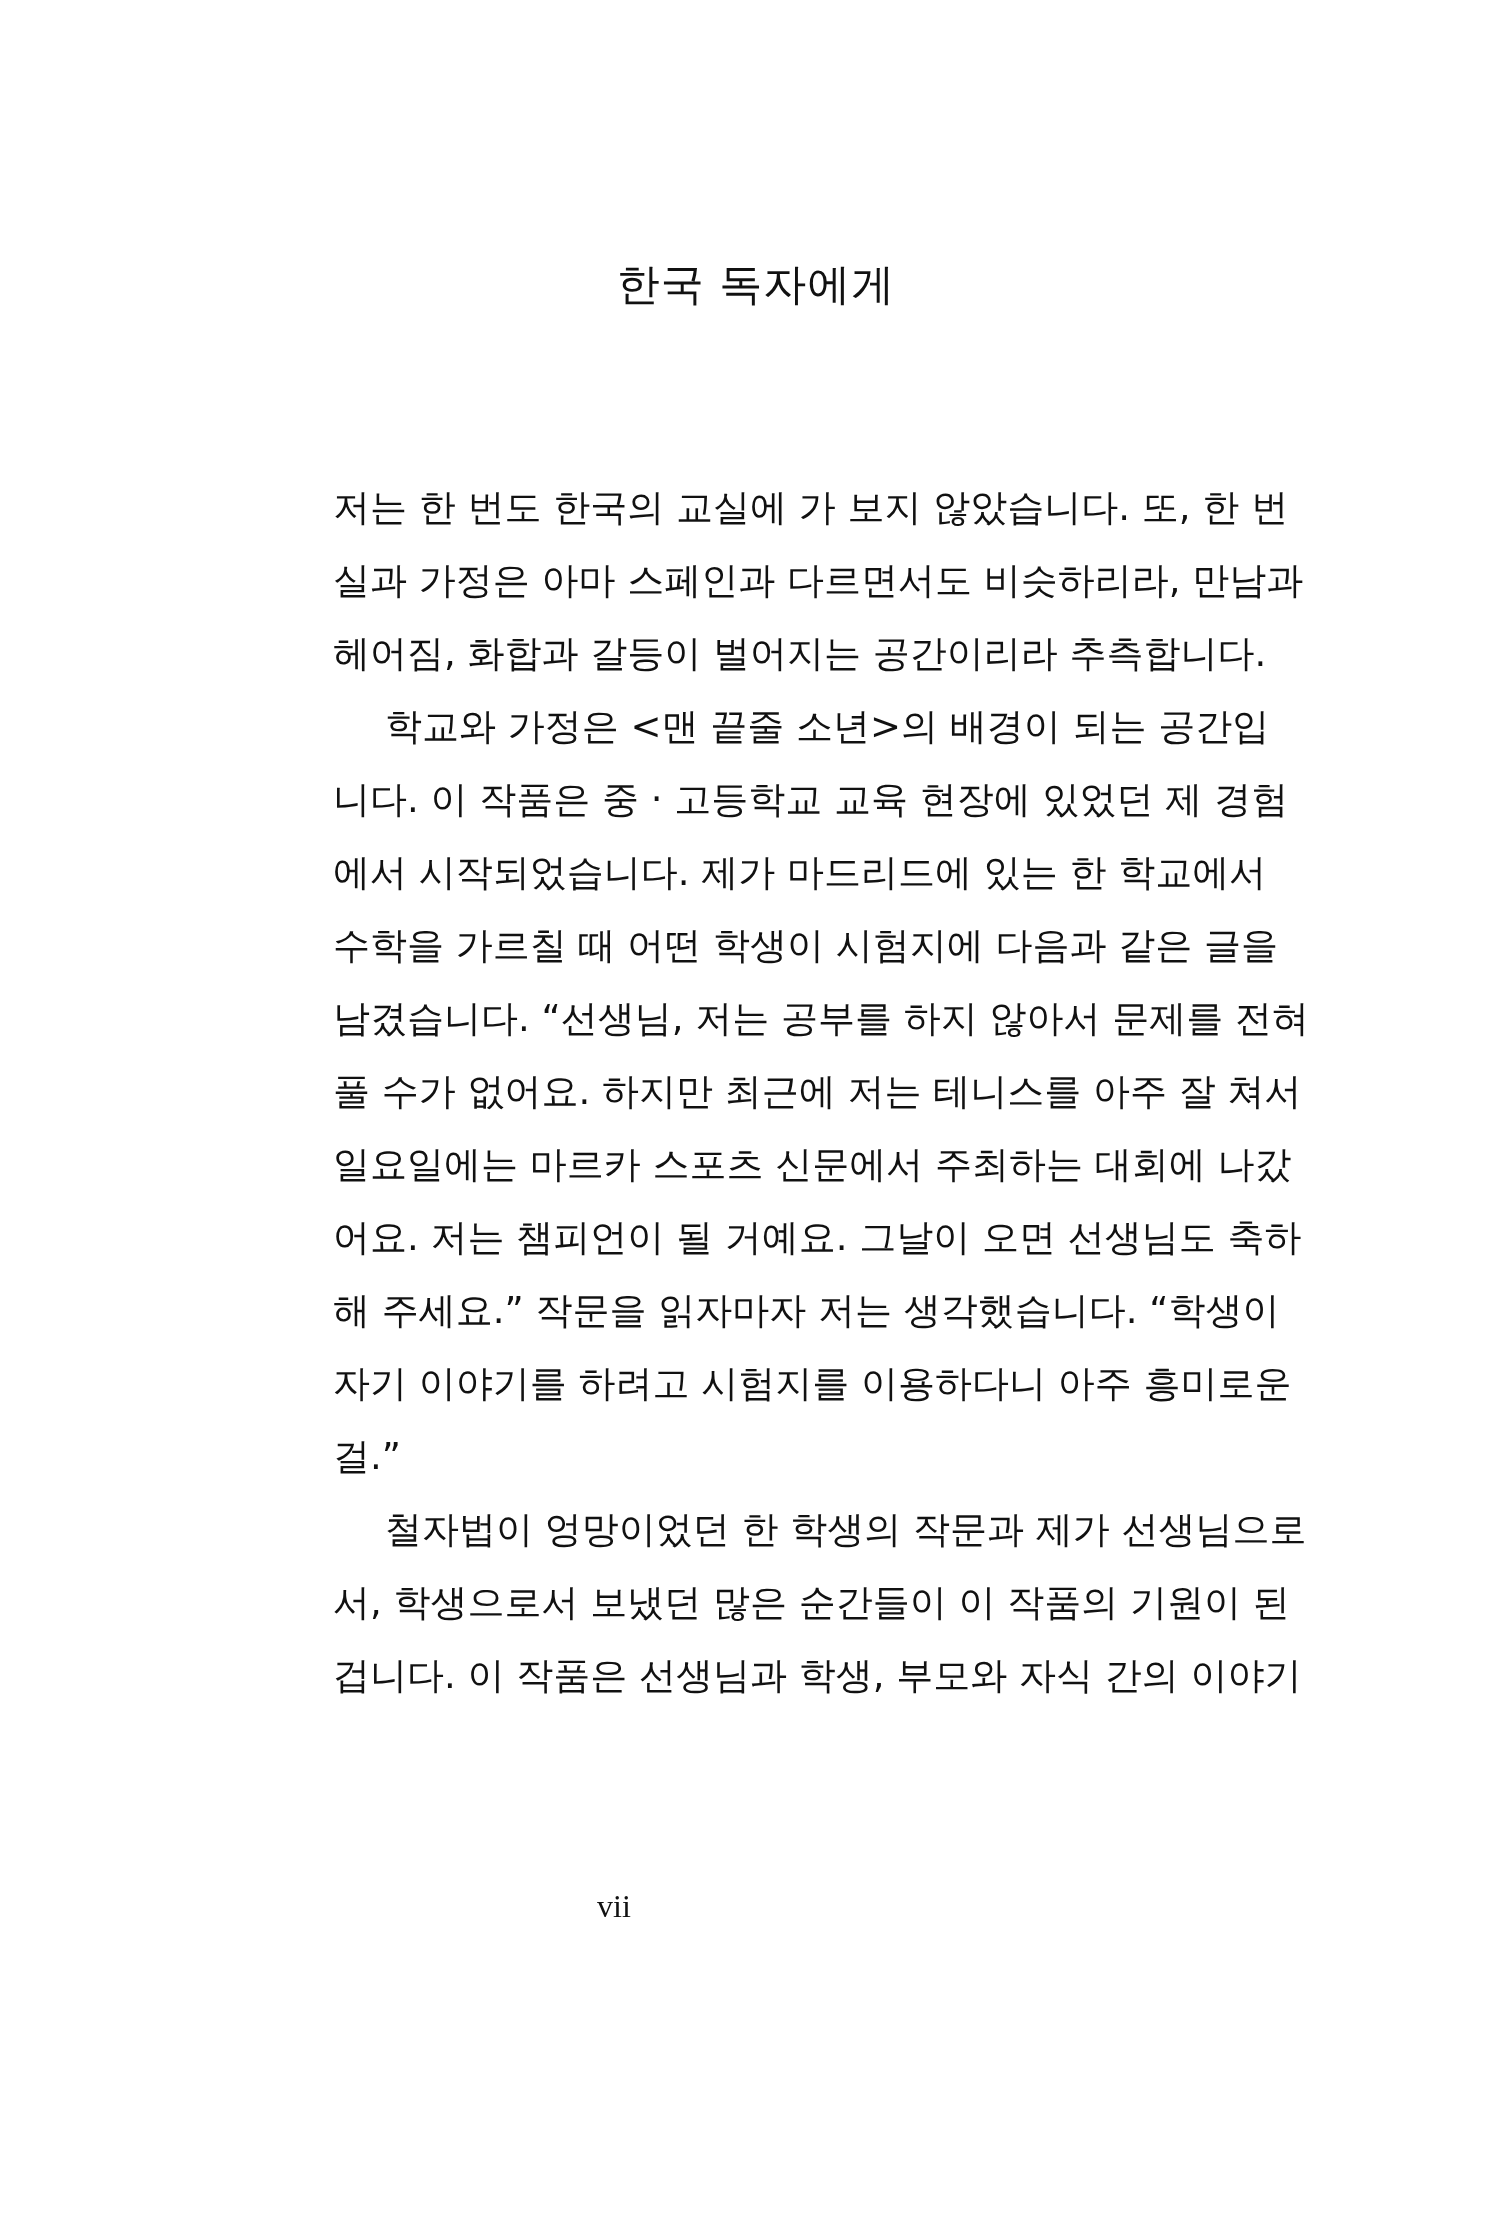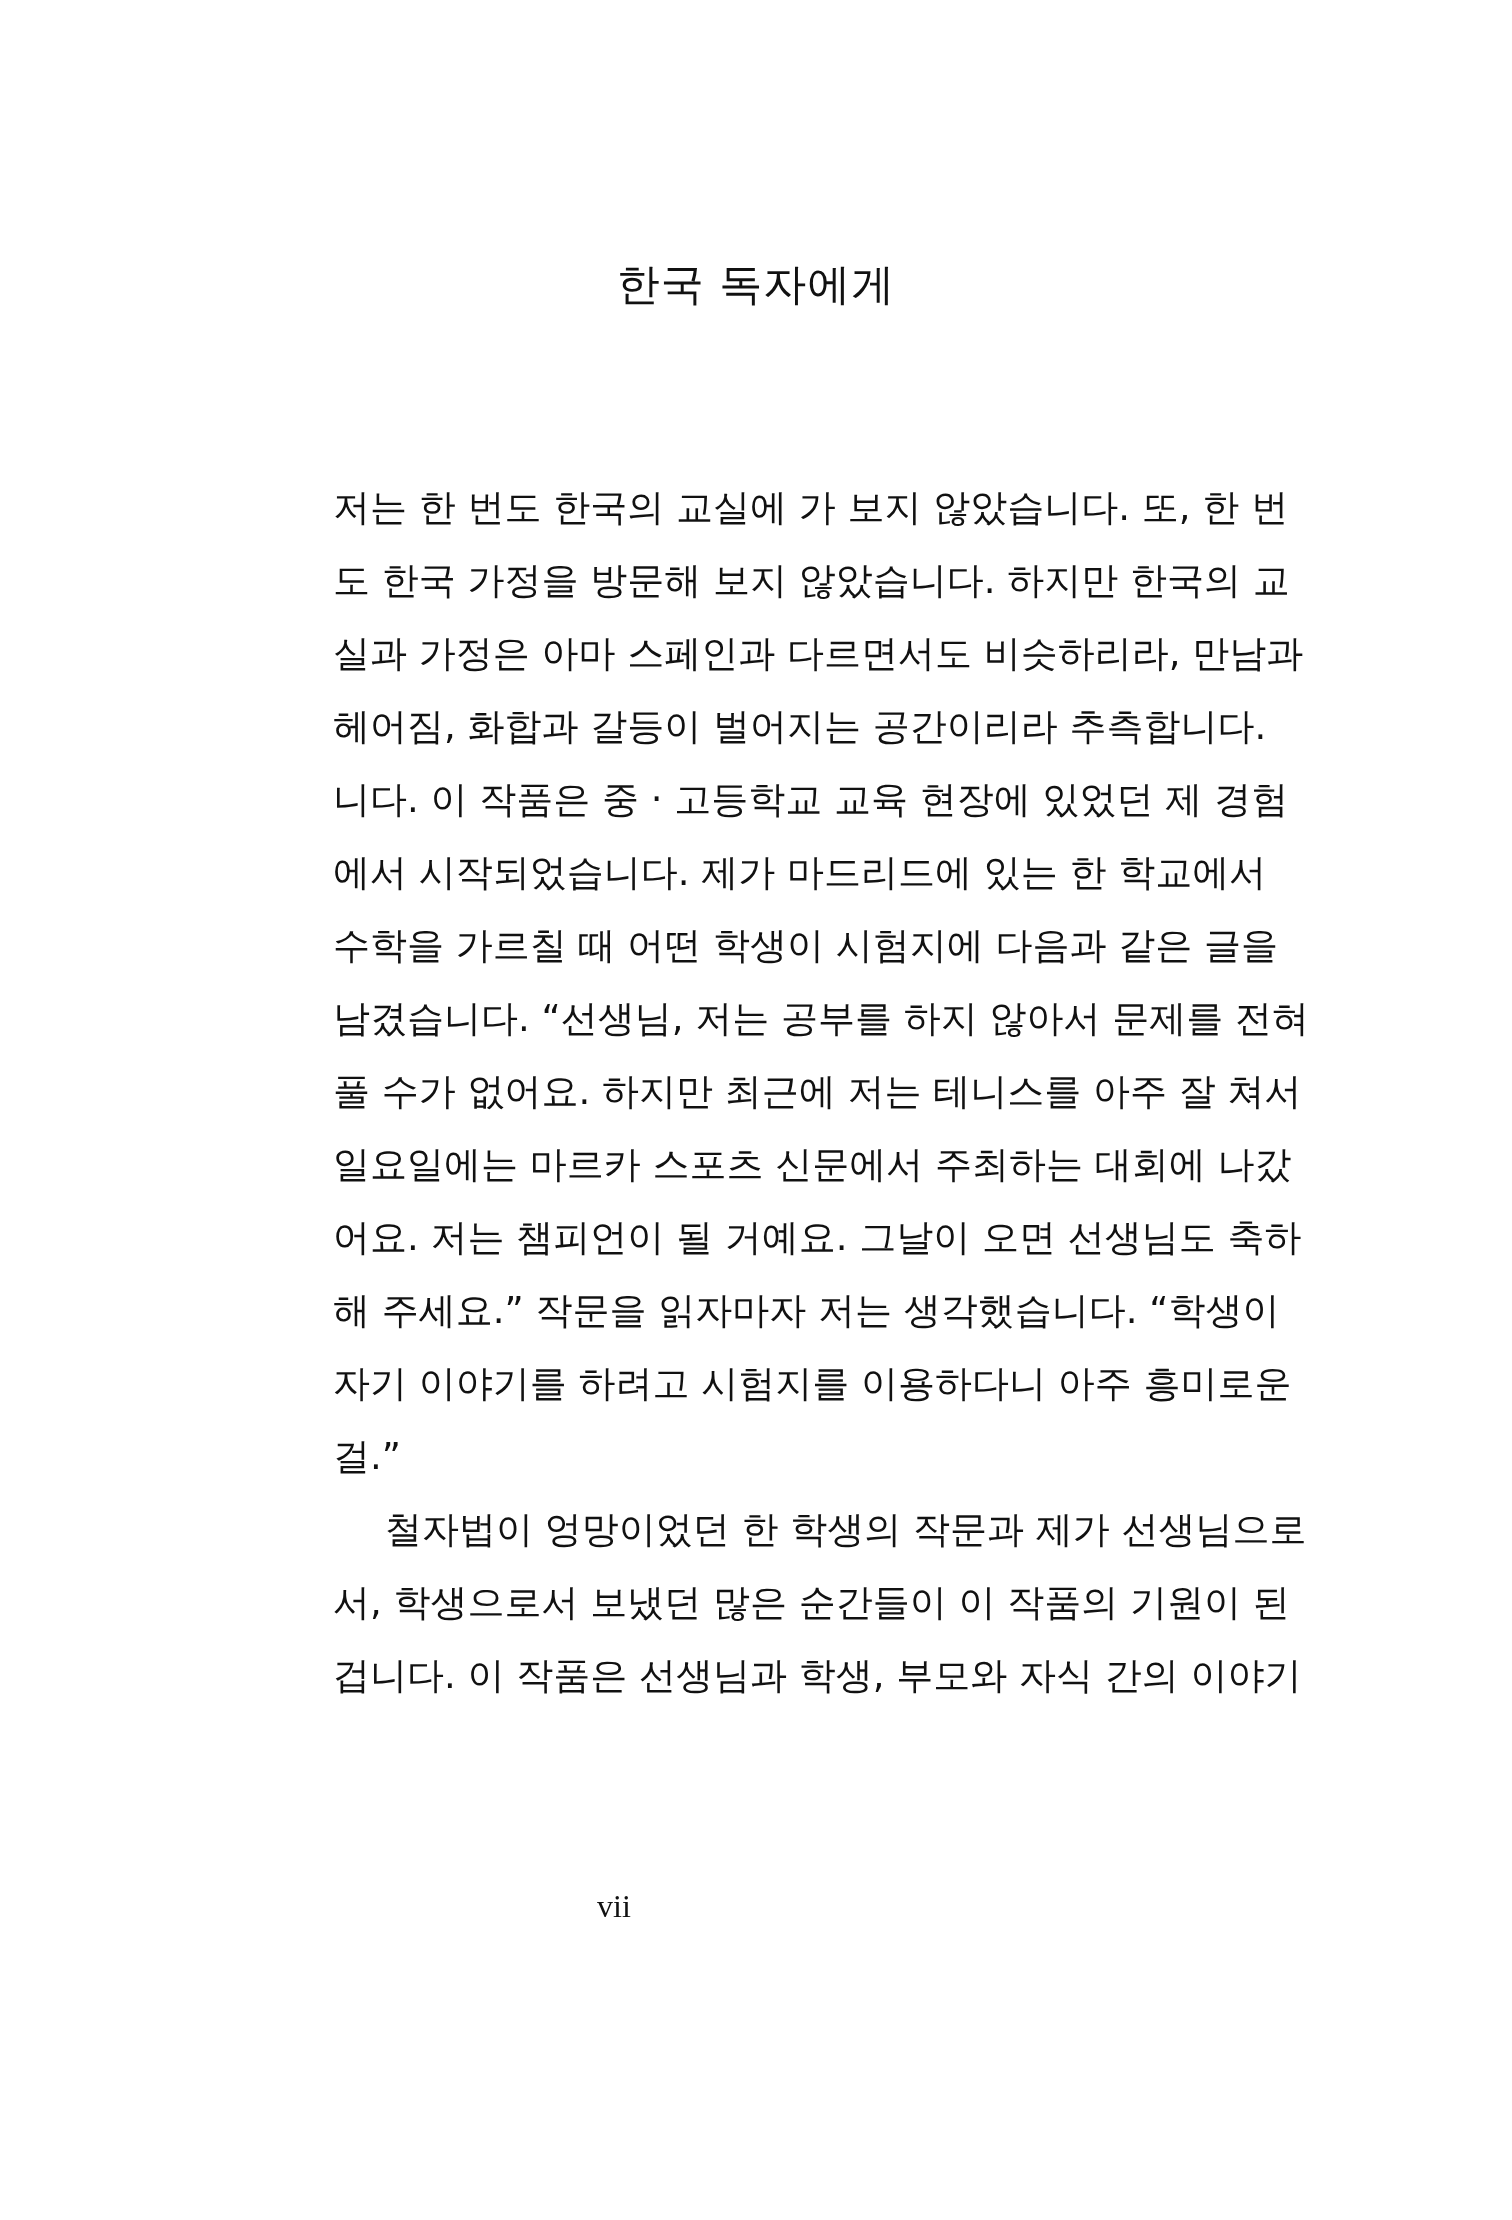--- a/index.html
+++ b/index.html
@@ -69,23 +69,23 @@
 </style>
 </head>
 <body>
 
 <div class="page">
 
   <h1 class="title">한국 독자에게</h1>
 
   <div class="body-text">
     <div class="line">저는 한 번도 한국의 교실에 가 보지 않았습니다. 또, 한 번</div>
-    <div class="line">도 한국 가정을 방문해 보지 않았습니다. 하지만 한국의 교</div>
     <div class="line">실과 가정은 아마 스페인과 다르면서도 비슷하리라, 만남과</div>
     <div class="line last">헤어짐, 화합과 갈등이 벌어지는 공간이리라 추측합니다.</div>
+    <div class="line indent">학교와 가정은 &lt;맨 끝줄 소년&gt;의 배경이 되는 공간입</div>
     <div class="line">니다. 이 작품은 중 · 고등학교 교육 현장에 있었던 제 경험</div>
     <div class="line">에서 시작되었습니다. 제가 마드리드에 있는 한 학교에서</div>
     <div class="line">수학을 가르칠 때 어떤 학생이 시험지에 다음과 같은 글을</div>
     <div class="line">남겼습니다. “선생님, 저는 공부를 하지 않아서 문제를 전혀</div>
     <div class="line">풀 수가 없어요. 하지만 최근에 저는 테니스를 아주 잘 쳐서</div>
     <div class="line">일요일에는 마르카 스포츠 신문에서 주최하는 대회에 나갔</div>
     <div class="line">어요. 저는 챔피언이 될 거예요. 그날이 오면 선생님도 축하</div>
     <div class="line">해 주세요.” 작문을 읽자마자 저는 생각했습니다. “학생이</div>
     <div class="line">자기 이야기를 하려고 시험지를 이용하다니 아주 흥미로운</div>
     <div class="line last">걸.”</div>

